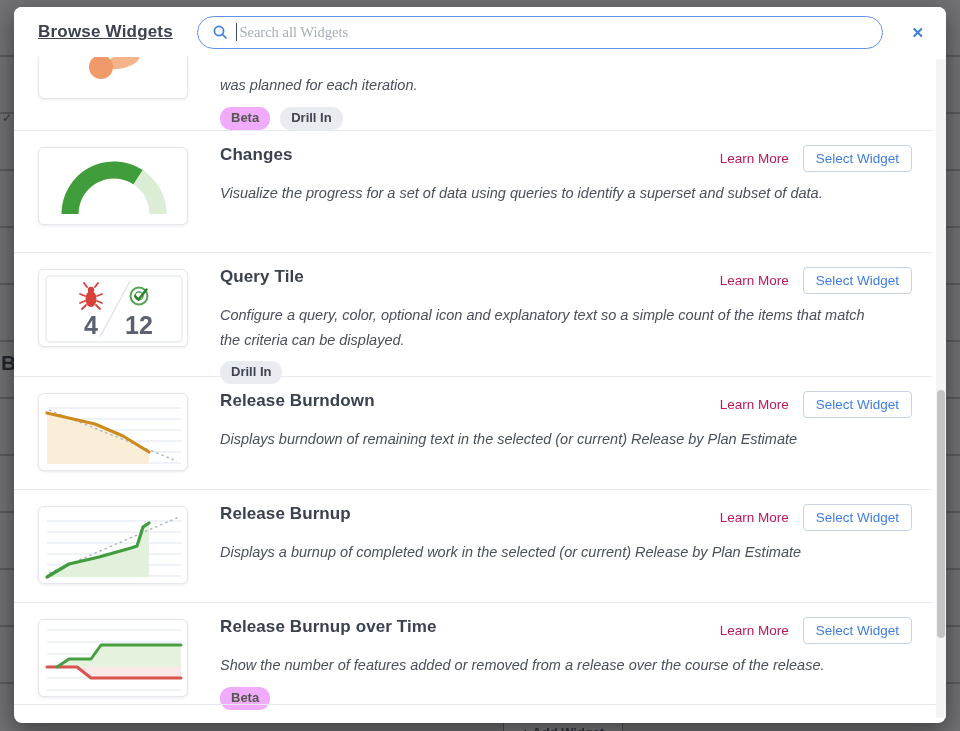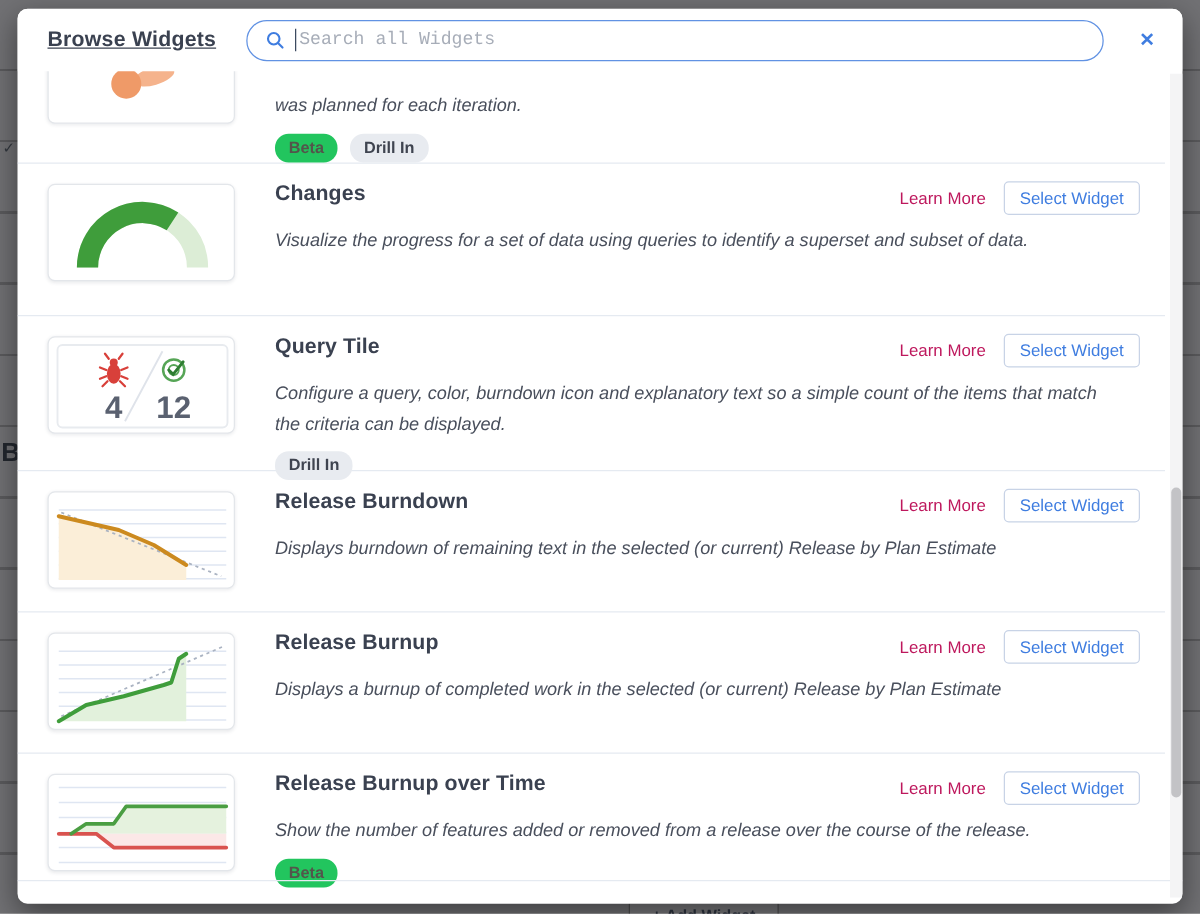--- a/index.html
+++ b/index.html
@@ -34,21 +34,21 @@
   }
   .modal-title { font-size:17px; font-weight:bold; color:#3a4150; letter-spacing:0.2px; white-space:nowrap;text-decoration:underline; }
   .search-pill {
     flex:1; height:33px; margin:0 20px 0 24px; border:1.5px solid #6192e3; border-radius:17px;
     display:flex; align-items:center; padding:0 14px; background:#fff; position:relative;
   }
   .search-icon { display:flex; align-items:center; margin-right:8px; }
   .caret { width:1.5px; height:18px; background:#3c4a60; margin-right:2px; }
   .search-input {
     border:none; outline:none; flex:1; font-size:14.5px; color:#3a4150;
-    font-family:Liberation Mono, monospace;
+    font-family:Liberation Serif, serif;
   }
   .search-input::placeholder { color:#a7adb8; }
   .close-btn {
     background:none; border:none; color:#3f7de0; font-size:15px; font-weight:bold;
     cursor:pointer; padding:4px 8px; line-height:1;
   }
 
   
   .rows { position:absolute; top:2px; left:0; right:14px; }
   .row { display:flex; border-bottom:1px solid #e5eaf1; padding:0 20px 0 24px; }
@@ -74,21 +74,21 @@
     font-family:"Liberation Sans","DejaVu Sans",sans-serif;
     font-size:13.5px; color:#3f7de0; background:#fff; border:1px solid #c8d3e6;
     border-radius:4px; padding:5px 12px; cursor:pointer; white-space:nowrap;
   }
   .row-desc { font-size:14.5px; color:#494f5c; line-height:1.7; margin-top:9px; max-width:665px;font-style:italic; }
   .row0 .row-desc { margin-top:0; }
   .badges { display:flex; gap:10px; margin-top:9px; }
   .badge {
     font-size:13px; font-weight:bold; border-radius:11px; padding:3px 11px; line-height:1.3;
   }
-  .badge-beta { background:#22c55e; color:#53564b;text-align:center; }
+  .badge-beta { background:#f0abfc; color:#53564b;text-align:center; }
   .badge-drill { background:#e8ebf0; color:#3f4450; }
 
   
   .scroll-track {
     position:absolute; top:52px; bottom:5px; right:0; width:10px; background:#f4f4f5; z-index:6;
   }
   .scroll-thumb {
     position:absolute; top:331px; right:1px; width:8px; height:248px; background:#c3c3c6; border-radius:4px;
   }
 </style>
@@ -182,21 +182,21 @@
         </svg>
       </div>
       <div class="row-body">
         <div class="row-top">
           <h3 class="row-title">Query Tile</h3>
           <div class="row-actions">
             <a class="learn-more">Learn More</a>
             <button class="select-btn">Select Widget</button>
           </div>
         </div>
-        <p class="row-desc">Configure a query, color, burndown icon and explanatory text so a simple count of the items that match the criteria can be displayed.</p>
+        <p class="row-desc">Configure a query, color, optional icon and explanatory text so a simple count of the items that match the criteria can be displayed.</p>
         <div class="badges">
           <span class="badge badge-drill">Drill In</span>
         </div>
       </div>
     </div>
 
     <div class="row h113">
       <div class="thumb">
         <svg width="150" height="78" viewBox="0 0 150 78">
           <g stroke="#dfe6f2" stroke-width="1.2">

